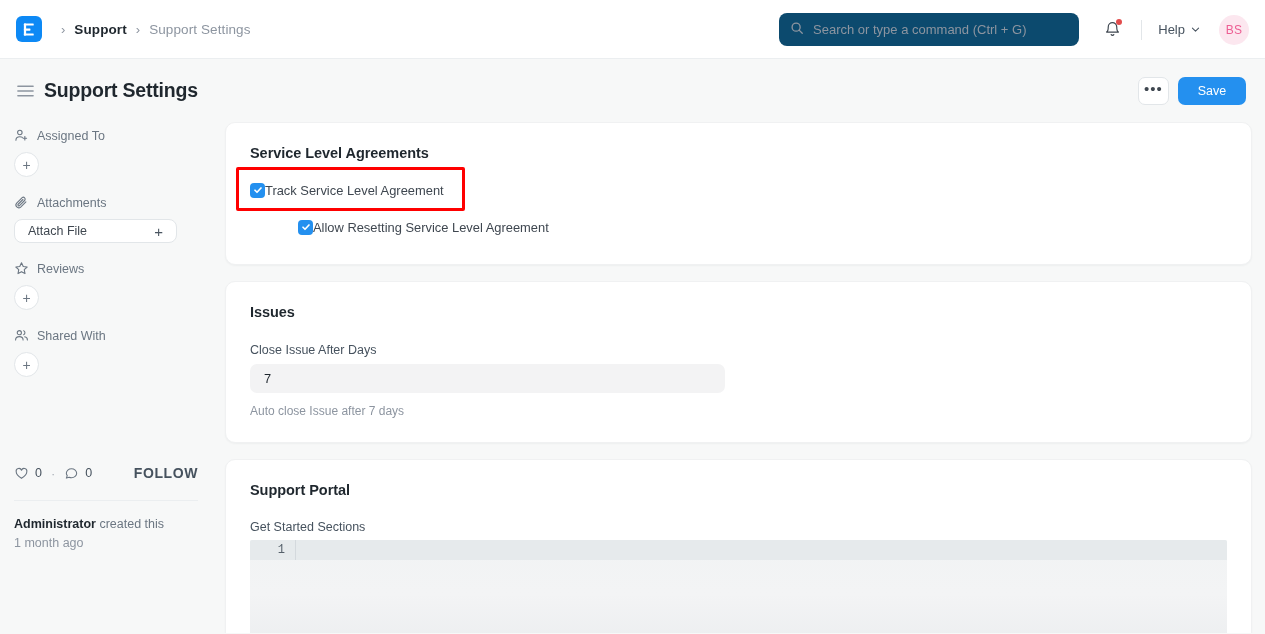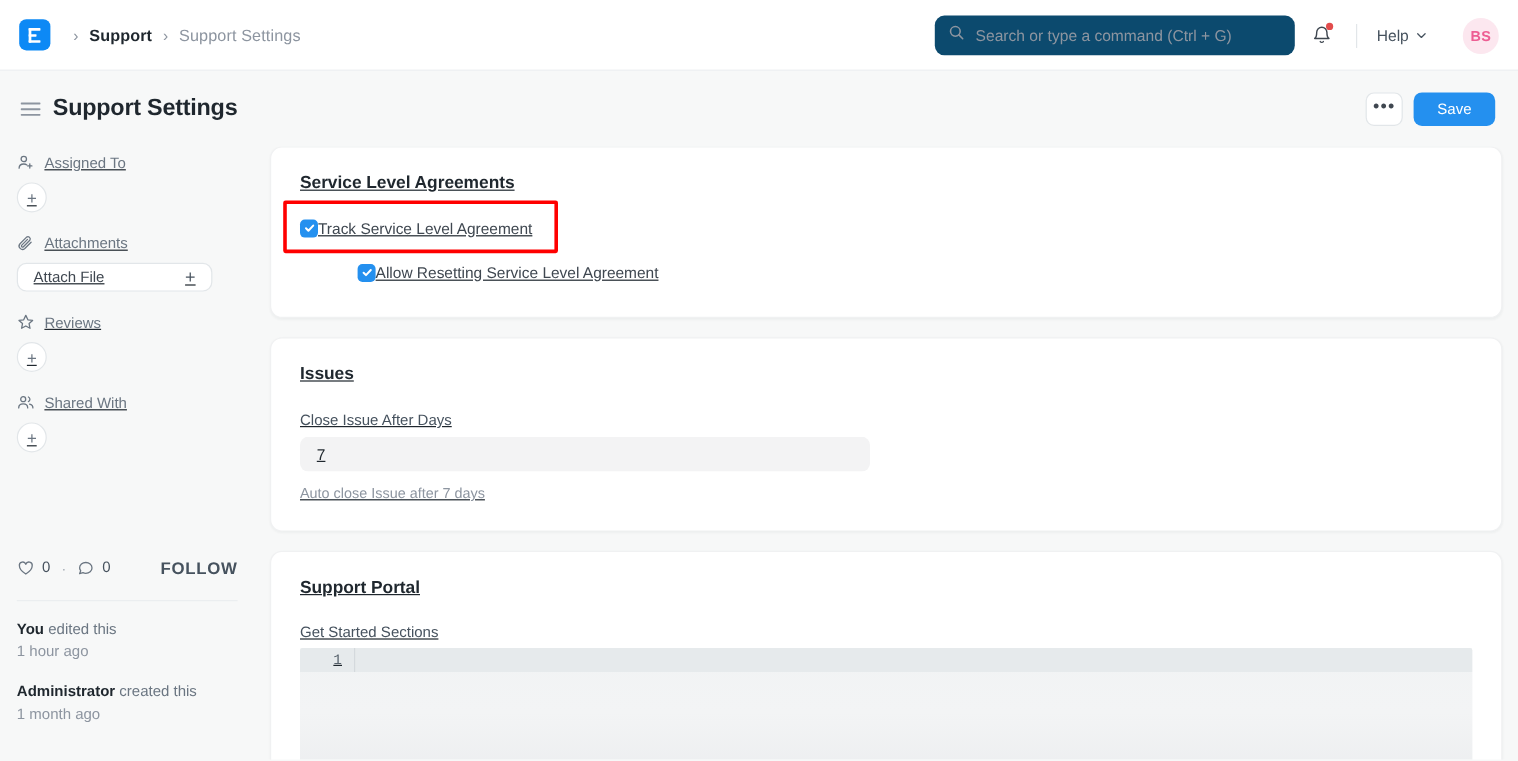--- a/index.html
+++ b/index.html
@@ -78,23 +78,23 @@
   }
   .help-btn {
     display: flex; align-items: center; gap: 5px;
     font-size: 13px; color: #46525e; font-weight: 400;
     padding: 4px 2px;
   }
   .avatar {
     width: 30px; height: 30px; border-radius: 50%;
     background: #fce7ef;
     color: #ed5e93;
-    font-size: 12px; font-weight: 700;
-    display: flex; align-items: center; justify-content: center;
-    margin-left: 27px;
+    font-size: 12px; font-weight: 400;
+    display: flex; align-items: center; justify-content: center;
+    margin-left: 16px;
     letter-spacing: .3px;
   }
 
   
   .page-head {
     height: 63px;
     display: flex; align-items: center;
     padding: 0 19px 0 14px;
     position: relative;
   }
@@ -122,21 +122,21 @@
     height: 28px; min-width: 68px;
     background: #2490ef;
     color: #ffffff;
     border-radius: 7px;
     font-size: 12.5px; font-weight: 500;
     display: flex; align-items: center; justify-content: center;
     padding: 0 16px;
   }
 
   
-  .body-wrap { display: flex; height: 511px; text-decoration: underline; }
+  .body-wrap { display: flex; height: 511px; }
 
   
   .sidebar {
     width: 212px; flex: 0 0 212px;
     padding: 6px 14px 0 14px;
     position: relative;
   }
   .side-sec { margin-bottom: 18px; }
   .side-head {
     display: flex; align-items: center; gap: 8px;
@@ -406,25 +406,20 @@
           <svg width="15" height="15" viewBox="0 0 18 18" fill="none" stroke="#6b7682" stroke-width="1.3" stroke-linejoin="round">
             <path d="M15.2 8.7c0 3-2.8 5.4-6.2 5.4-1 0-2-.2-2.8-.6l-3.4 1 1.1-3A5 5 0 0 1 2.8 8.7c0-3 2.8-5.4 6.2-5.4s6.2 2.4 6.2 5.4z"></path>
           </svg>
           <span>0</span>
         </span>
         <span class="follow">FOLLOW</span>
       </div>
 
       <div class="foot-rule"></div>
 
-      <div class="hist">
-        <div><b>You</b>
-          <span>edited this</span></div>
-        <div class="ts">1 hour ago</div>
-      </div>
 
       <div class="hist">
         <div><b>Administrator</b>
           <span>created this</span></div>
         <div class="ts">1 month ago</div>
       </div>
     </div>
   </div>
 
   <div class="main">

